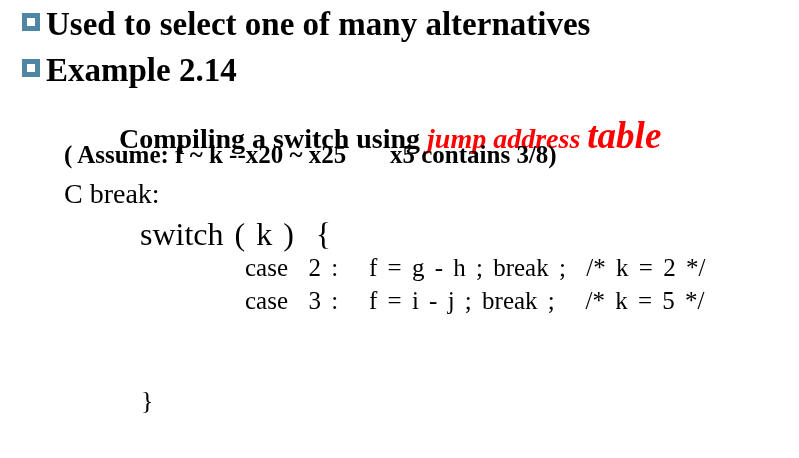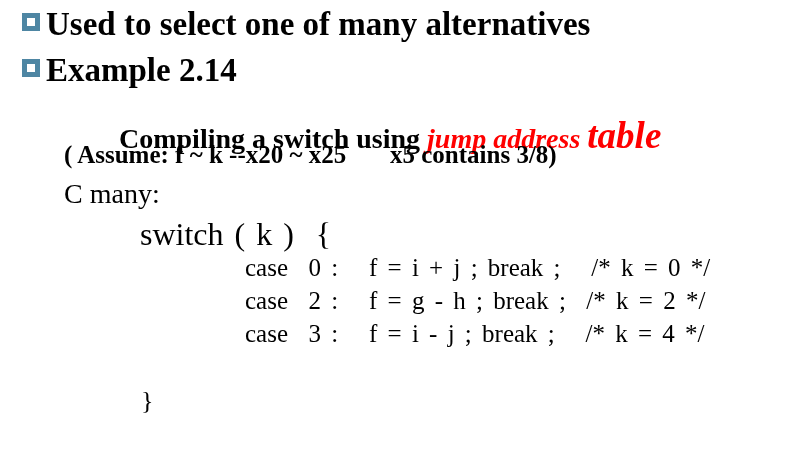--- a/index.html
+++ b/index.html
@@ -123,25 +123,24 @@
     <span class="bullet-sq"></span>
     <span class="bullet-text">Example 2.14</span>
   </div>
 
   <div class="abs subtitle">
     <span class="sub-black">Compiling a switch using </span><span class="sub-red">jump address </span><span class="sub-red-large">table</span>
   </div>
 
   <div class="abs assume-line">( Assume: f ~ k --x20 ~ x25       x5 contains 3/8)</div>
 
-  <div class="abs c-code-label">C many:</div>
+  <div class="abs c-code-label">C break:</div>
 
   <div class="abs switch-line">switch ( k )  {</div>
 
   <div class="abs case-block">
-    <div class="case-line">case  0 :   f = i + j ; break ;   /* k = 0 */</div>
     <div class="case-line">case  2 :   f = g - h ; break ;  /* k = 2 */</div>
-    <div class="case-line">case  3 :   f = i - j ; break ;   /* k = 4 */</div>
+    <div class="case-line">case  3 :   f = i - j ; break ;   /* k = 5 */</div>
   </div>
 
   <div class="abs closing-brace">}</div>
 
 </div>
 
 </body></html>

